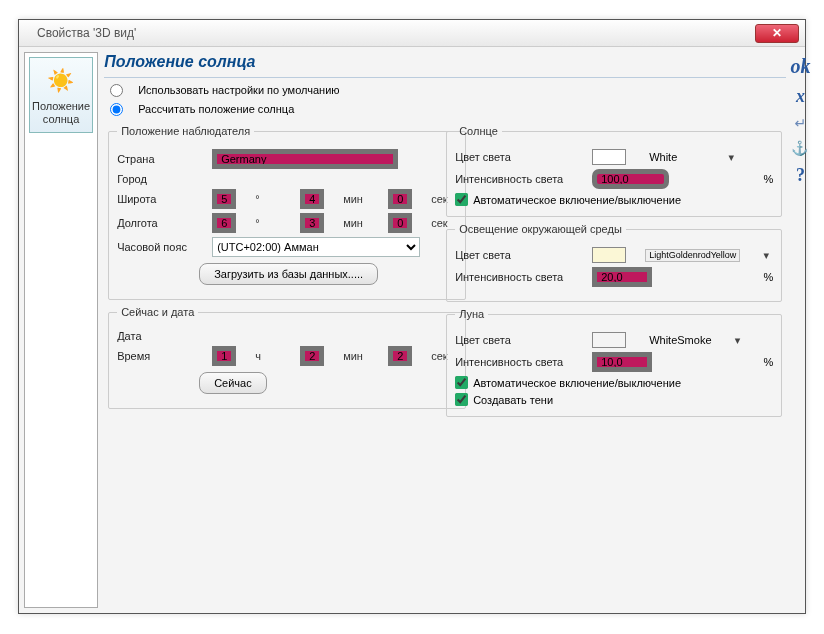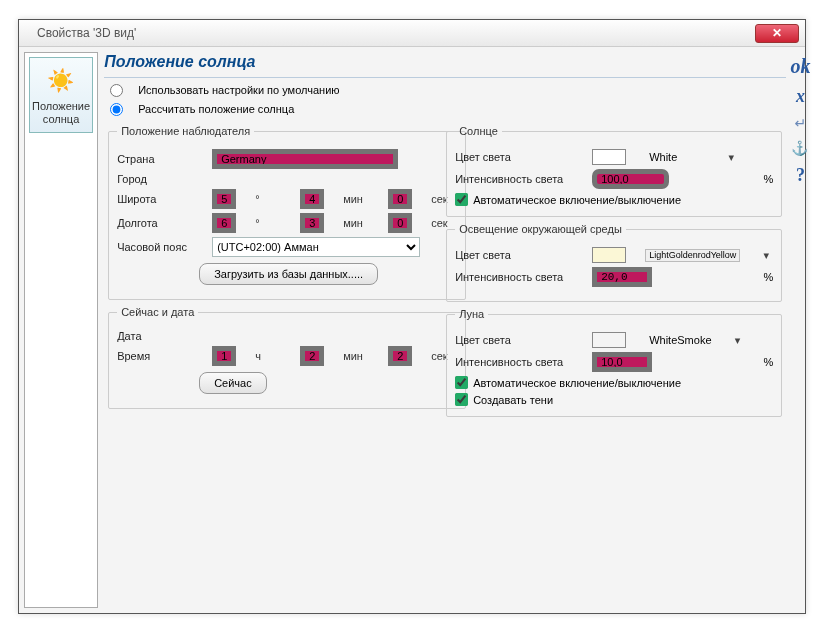--- a/index.html
+++ b/index.html
@@ -159,21 +159,21 @@
             <fieldset>
               <legend>Освещение окружающей среды</legend>
               <div class="row">
                 <span class="lblR">Цвет света</span>
                 <span class="swatch swY"></span>
                 <span class="color-btn">LightGoldenrodYellow</span>
                 <span class="arrow">▾</span>
               </div>
               <div class="row">
                 <span class="lblR">Интенсивность света</span>
-                <input type="text" style="width: 60px; font-family: Liberation Mono, monospace;" value="20,0">
+                <input type="text" style="width: 60px;" value="20,0">
                 <span style="margin-left:auto">%</span>
               </div>
             </fieldset>
 
             <fieldset>
               <legend>Луна</legend>
               <div class="row">
                 <span class="lblR">Цвет света</span>
                 <span class="swatch swS"></span>
                 <span class="cname">WhiteSmoke</span>

